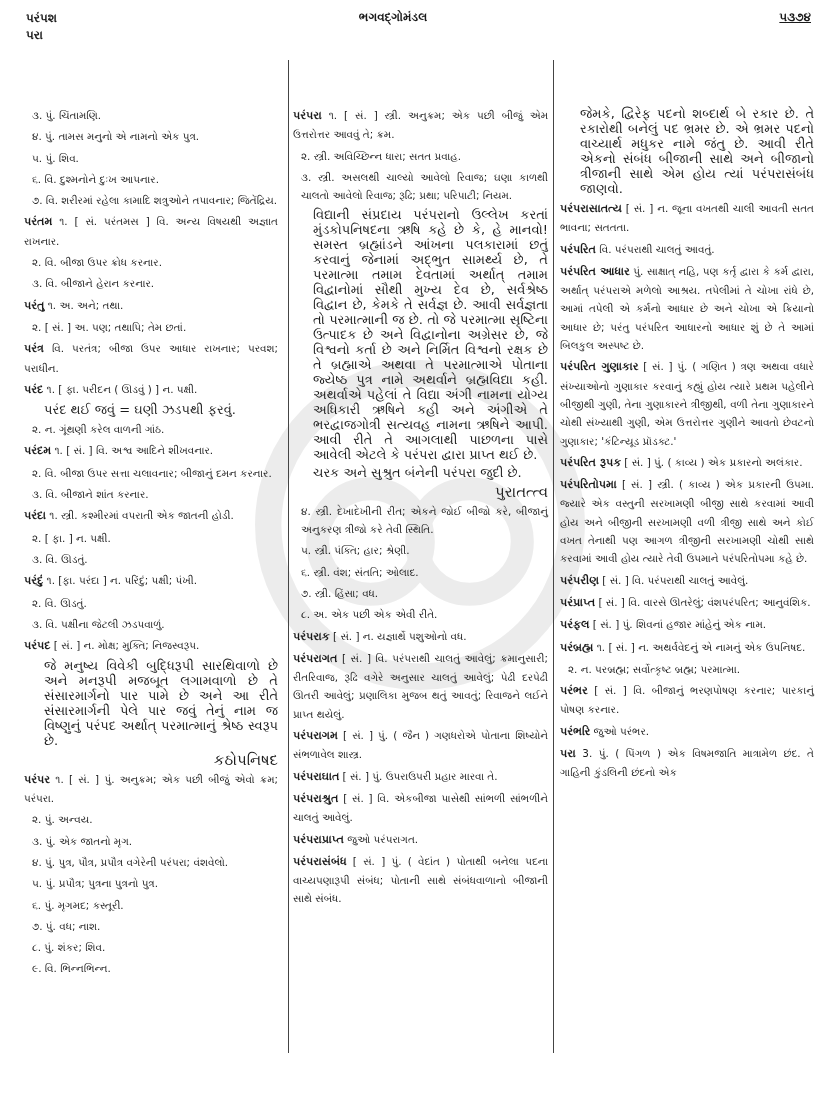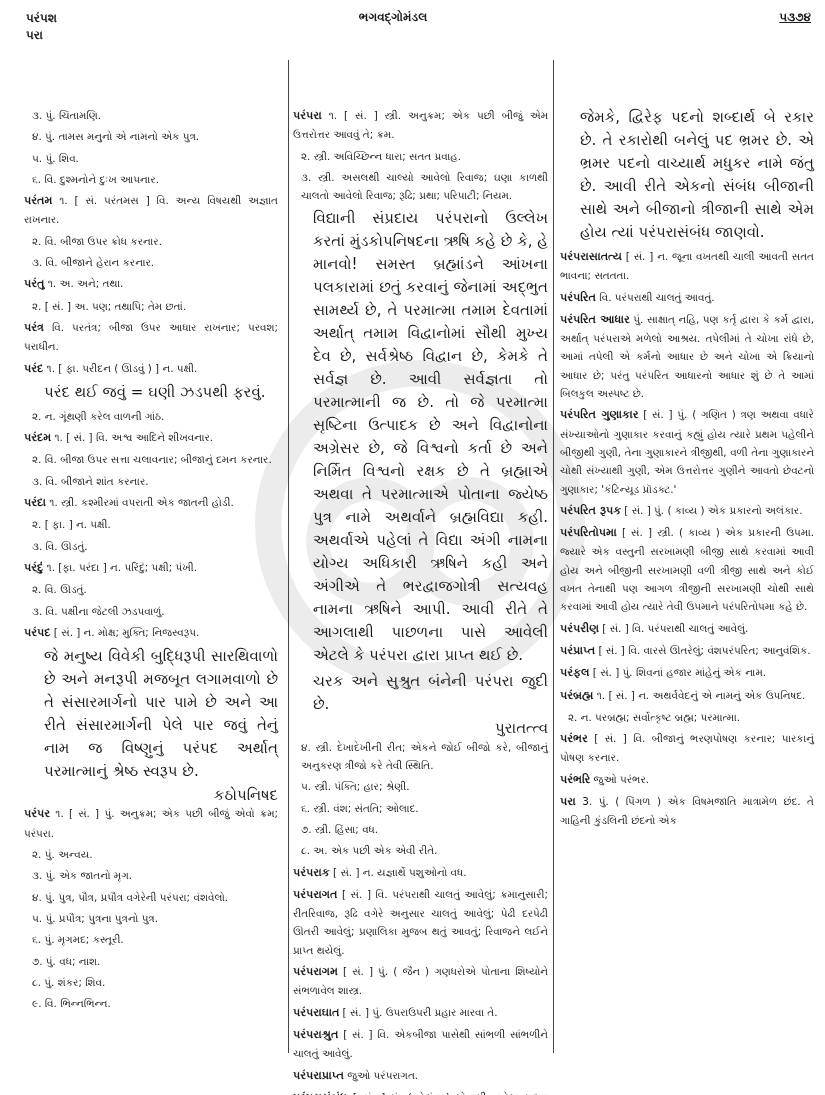--- a/index.html
+++ b/index.html
@@ -13,21 +13,21 @@
   .hdr-right { right:14px;text-decoration:underline; }
   .col { position:absolute; top:58px; font-size:10.4px; line-height:18.3px;margin-top:48px; }
   .col1 { left:24px; width:254px; }
   .col2 { left:293px; width:255px; }
   .col3 { left:560px; width:254px; }
   .divider { position:absolute; top:60px; width:1px; height:993px; background:#444; }
   .d1 { left:288px; } .d2 { left:553px; }
   .entry { margin:0 0 3px 0; text-align:justify; }
   .line { display:block; }
   .sense { display:block; padding-left:8px; }
-  .quote { display:block; padding-left:20px; font-size:15px; line-height:23px; }
+  .quote { display:block; padding-left:20px; font-size:13px; line-height:15px; }
   .src { display:block; text-align:right; font-size:15px; }
   .hw { font-weight:bold; font-size:11.2px; }
 </style>
 </head>
 <body>
 
 <svg class="watermark" viewBox="0 0 100 100">
   <circle cx="50" cy="50" r="46" fill="none" stroke="#000" stroke-width="8"></circle>
   <circle cx="35" cy="55" r="16" fill="none" stroke="#000" stroke-width="7"></circle>
   <circle cx="65" cy="55" r="16" fill="none" stroke="#000" stroke-width="7"></circle>
@@ -41,20 +41,21 @@
 <div class="hdr hdr-right">૫૩૭૪</div>
 
 <div class="divider d1"></div>
 <div class="divider d2"></div>
 
 <div class="col col1">
     <div class="sense entry">૩. પું. ચિંતામણિ.</div>
     <div class="sense entry">૪. પું. તામસ મનુનો એ નામનો એક પુત્ર.</div>
     <div class="sense entry">૫. પું. શિવ.</div>
     <div class="sense entry">૬. વિ. દુશ્મનોને દુઃખ આપનાર.</div>
+    <div class="sense entry">૭. વિ. શરીરમાં રહેલા કામાદિ શત્રુઓને તપાવનાર; જિતેંદ્રિય.</div>
     <div class="entry"><span class="hw">પરંતમ</span><span> ૧. [ સં. પરંતમસ ] વિ. અન્ય વિષયથી અજ્ઞાત રાખનાર.</span></div>
     <div class="sense entry">૨. વિ. બીજા ઉપર ક્રોધ કરનાર.</div>
     <div class="sense entry">૩. વિ. બીજાને હેરાન કરનાર.</div>
     <div class="entry"><span class="hw">પરંતુ</span><span> ૧. અ. અને; તથા.</span></div>
     <div class="sense entry">૨. [ સં. ] અ. પણ; તથાપિ; તેમ છતાં.</div>
     <div class="entry"><span class="hw">પરંત્ર</span><span> વિ. પરતંત્ર; બીજા ઉપર આધાર રાખનાર; પરવશ; પરાધીન.</span></div>
     <div class="entry"><span class="hw">પરંદ</span><span> ૧. [ ફા. પરીદન ( ઊડવું ) ] ન. પક્ષી.</span></div>
     <div class="quote entry">પરંદ થઈ જવું = ઘણી ઝડપથી ફરવું.</div>
     <div class="sense entry">૨. ન. ગૂંથણી કરેલ વાળની ગાંઠ.</div>
     <div class="entry"><span class="hw">પરંદમ</span><span> ૧. [ સં. ] વિ. અશ્વ આદિને શીખવનાર.</span></div>

